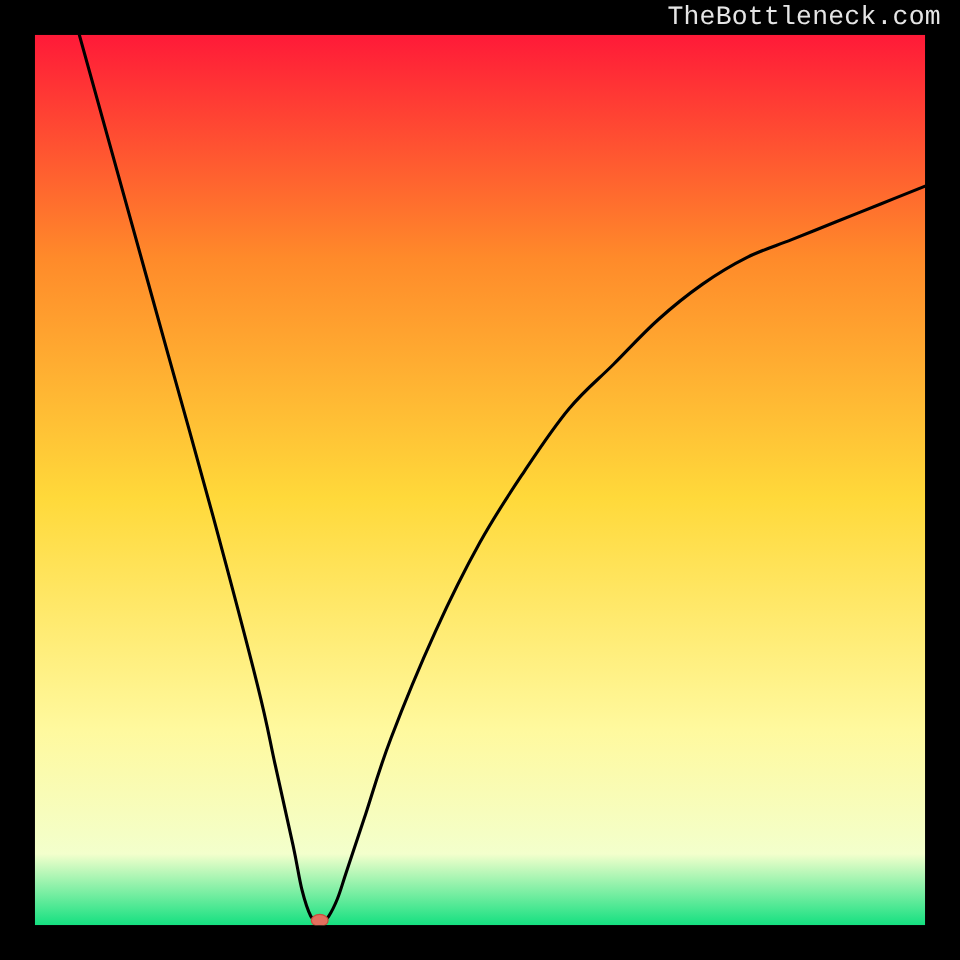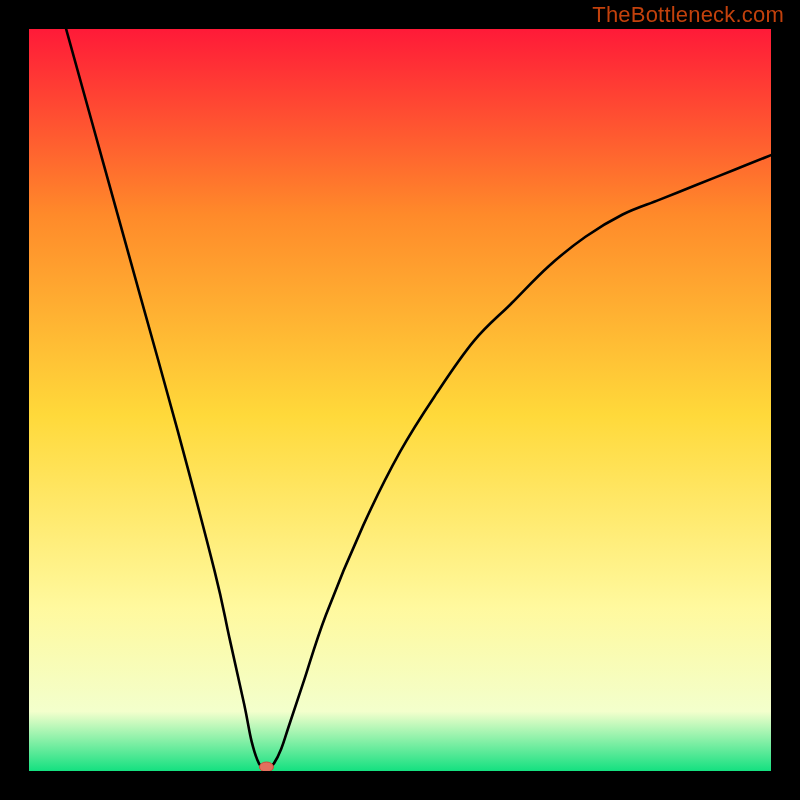--- a/index.html
+++ b/index.html
@@ -13,23 +13,23 @@
   .outer {
     position: relative;
     width: 800px;
     height: 800px;
     background: #000;
   }
   .watermark {
     position: absolute;
     top: 2px;
     right: 16px;
-    font-family: Liberation Sans, sans-serif;
+    font-family: Liberation Mono, monospace;
     font-size: 22px;
-    color: #c2410c;
+    color: #e5e5e5;
     letter-spacing: 0.2px;
     z-index: 10;
   }
   .plot {
     position: absolute;
     top: 29px;
     left: 29px;
     width: 742px;
     height: 742px;
   }

